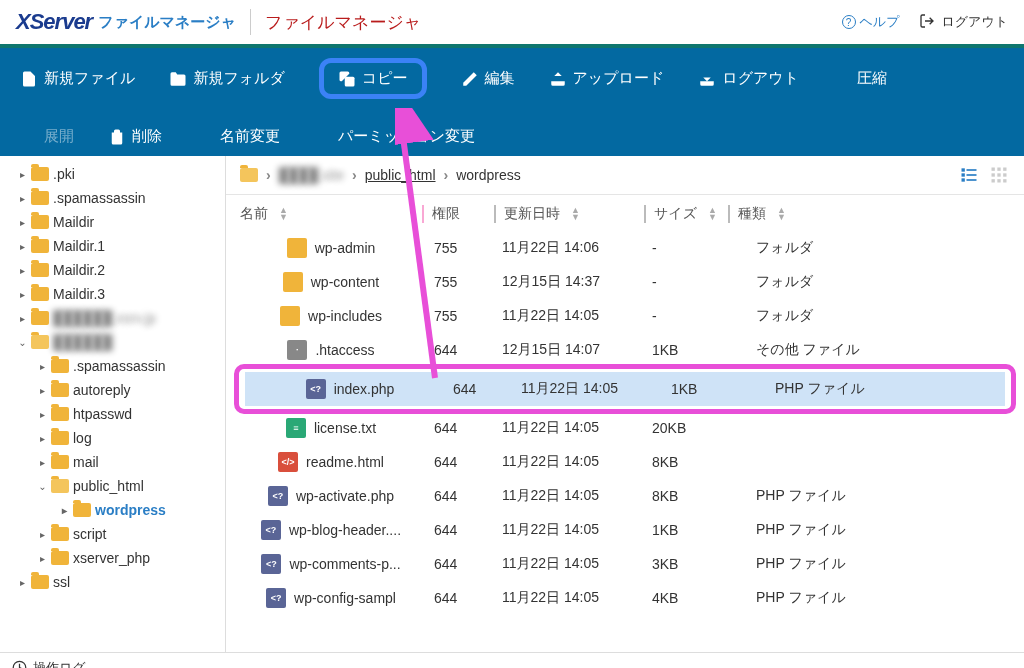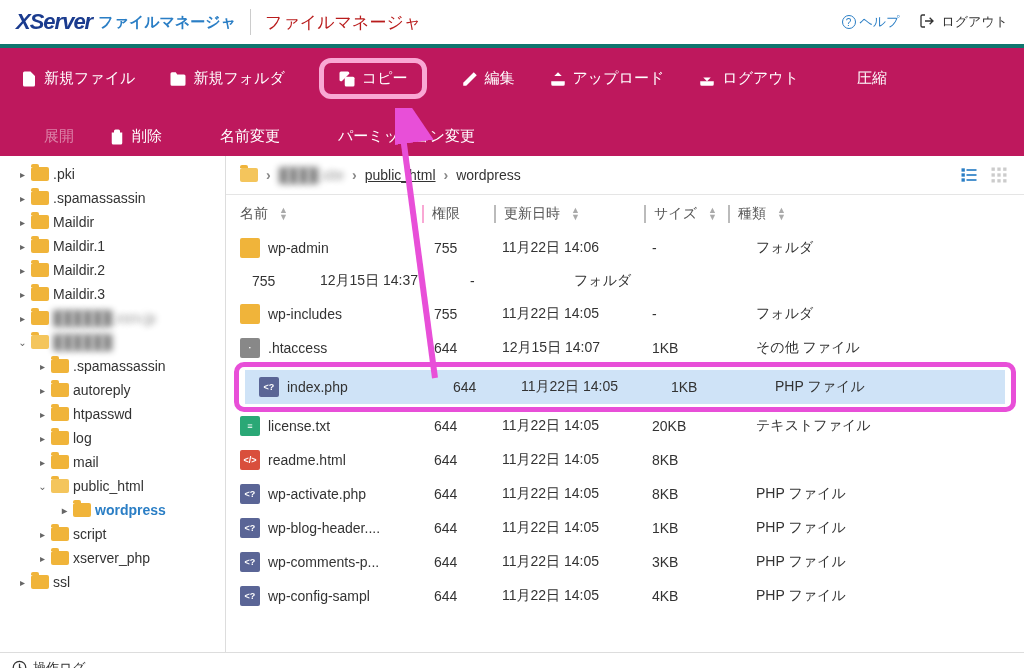--- a/index.html
+++ b/index.html
@@ -7,25 +7,25 @@
 
 .topbar { height: 48px; display: flex; align-items: center; padding: 0 16px; border-bottom: 4px solid #0f766e; }
 .logo-x { font-family: Arial, sans-serif; font-weight: 900; font-style: italic; font-size: 22px; color: #1a3b8e; letter-spacing: -1px; }
 .logo-sub { color: #2a7ec5; font-size: 15px; margin-left: 6px; font-weight: 600; }
 .logo-div { height: 26px; width: 1px; background: #ccc; margin: 0 14px; }
 .logo-title { font-size: 17px; font-weight: 400; color: #b91c1c; }
 .topbar-spacer { flex: 1; }
 .help-link { color: #2a7ec5; font-size: 13px; display: flex; align-items: center; gap: 4px; margin-right: 20px; cursor: pointer; }
 .logout-link { font-size: 13px; display: flex; align-items: flex-start; gap: 6px; cursor: pointer; }
 
-.toolbar { background: #be185d; color: #fff; padding: 10px 20px; display: flex; flex-wrap: wrap; align-items: center; column-gap: 34px; row-gap: 14px; }
+.toolbar { background: #0369a1; color: #fff; padding: 10px 20px; display: flex; flex-wrap: wrap; align-items: center; column-gap: 34px; row-gap: 14px; }
 .tool { display: flex; align-items: center; gap: 6px; cursor: pointer; font-size: 15px; white-space: nowrap; }
 .tool.disabled { opacity: .45; cursor: default; }
 .tool svg { width: 18px; height: 18px; fill: currentColor; }
-.tool.highlight { border: 5px solid #f9a8d4; border-radius: 12px; padding: 6px 14px; }
+.tool.highlight { border: 5px solid #3b82f6; border-radius: 12px; padding: 6px 14px; }
 
 .main { display: flex; height: calc(668px - 48px - 94px - 30px); }
 
 .sidebar { width: 226px; border-right: 1px solid #ddd; overflow-y: auto; padding: 6px 0; }
 .tree-item { display: flex; align-items: center; gap: 4px; padding: 4px 0 4px 14px; cursor: pointer; font-size: 14px; white-space: nowrap; }
 .tree-item.d1 { padding-left: 18px; }
 .tree-item.d2 { padding-left: 38px; }
 .tree-item.d3 { padding-left: 60px; }
 .tree-item.active { color: #2a7ec5; font-weight: 700; }
 .caret { width: 9px; height: 9px; display: inline-flex; justify-content: center; align-items: center; color: #666; font-size: 10px; }
@@ -48,21 +48,21 @@
 .th { display: flex; align-items: center; gap: 11px; }
 .th-name { width: 182px; }
 .th-perm { width: 72px; border-left: 2px solid #f9a8d4; padding-left: 8px; }
 .th-date { width: 150px; border-left: 2px solid #bbb; padding-left: 8px; }
 .th-size { width: 84px; border-left: 2px solid #bbb; padding-left: 8px; }
 .th-type { flex: 1; border-left: 2px solid #bbb; padding-left: 8px; }
 .sort-ic { font-size: 9px; color: #aaa; line-height: 7px; }
 
 .trow { display: flex; align-items: center; padding: 7px 14px; font-size: 14px; cursor: pointer; }
 .trow.selected { background: #cfe3f7; }
-.td-name { width: 182px; display: flex; align-items: center; gap: 8px; overflow: hidden; }
+.td-name { width: 182px; display: flex; align-items: center; gap: 8px; overflow: hidden; justify-content: center; }
 .td-perm { width: 72px; padding-left: 12px; }
 .td-date { width: 150px; padding-left: 8px; }
 .td-size { width: 104px; padding-left: 8px; }
 .td-type { flex: 1; padding-left: 8px; }
 
 .fic { width: 20px; height: 20px; flex-shrink: 0; border-radius: 2px; display: flex; align-items: center; justify-content: center; font-size: 9px; font-weight: 700; color: #fff; }
 .fic.folder { background: #f0b43a; }
 .fic.php { background: #5a6596; }
 .fic.txt { background: #2aa876; }
 .fic.html { background: #d94f3c; }
@@ -323,20 +323,24 @@
             <div class="td-name">
               <span class="fic folder"></span>
               <span>wp-admin</span>
             </div>
             <div class="td-perm">755</div>
             <div class="td-date">11月22日 14:06</div>
             <div class="td-size">-</div>
             <div class="td-type">フォルダ</div>
           </div>
           <div class="trow">
+            <div class="td-name">
+              <span class="fic folder"></span>
+              <span>wp-content</span>
+            </div>
             <div class="td-perm">755</div>
             <div class="td-date">12月15日 14:37</div>
             <div class="td-size">-</div>
             <div class="td-type">フォルダ</div>
           </div>
           <div class="trow">
             <div class="td-name">
               <span class="fic folder"></span>
               <span>wp-includes</span>
             </div>
@@ -368,21 +372,20 @@
             </div>
           </div>
           <div class="trow">
             <div class="td-name">
               <span class="fic txt">≡</span>
               <span>license.txt</span>
             </div>
             <div class="td-perm">644</div>
             <div class="td-date">11月22日 14:05</div>
             <div class="td-size">20KB</div>
-            <div class="td-type">テキストファイル</div>
           </div>
           <div class="trow">
             <div class="td-name">
               <span class="fic html">&lt;/&gt;</span>
               <span>readme.html</span>
             </div>
             <div class="td-perm">644</div>
             <div class="td-date">11月22日 14:05</div>
             <div class="td-size">8KB</div>
           </div>

